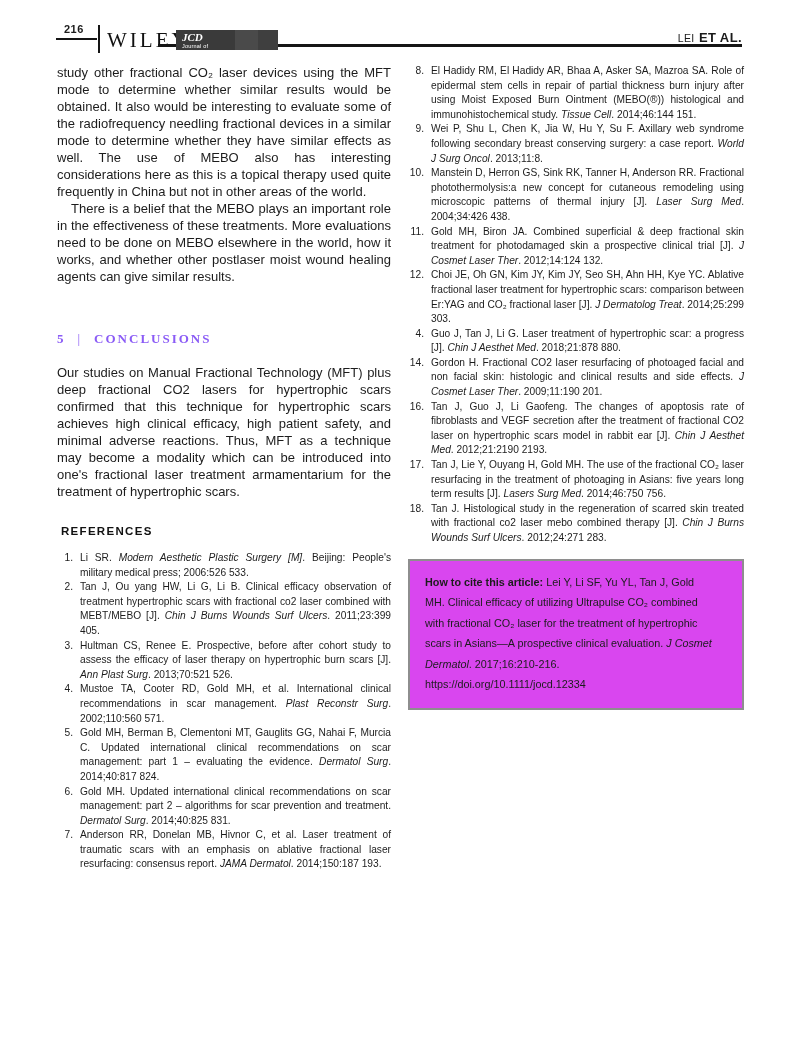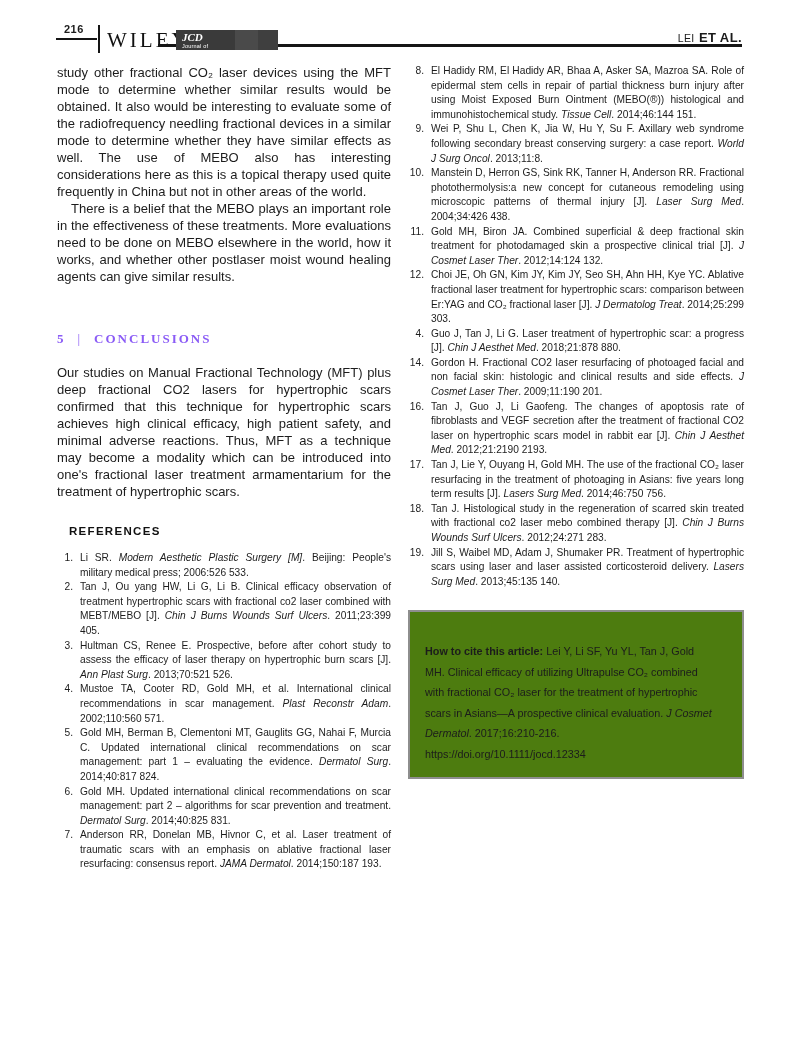--- a/index.html
+++ b/index.html
@@ -38,30 +38,30 @@
 
   .body-par{font-size:13px;line-height:17px;text-align:justify;margin:0;}
   .indent{text-indent:14px;}
 
   .section-heading{
     margin:46px 0 17px 0;font-size:13px;font-weight:700;letter-spacing:1px;color:#8b5cf6;font-family:Liberation Serif, serif;
   }
   .section-heading .pipe{font-weight:400;margin:0 13px;}
   .section-heading .sec-title{letter-spacing:2px;}
 
-  .refs-heading{margin:25px 0 14px 12px;font-size:11.5px;font-weight:700;letter-spacing:1.3px;color:#111;}
+  .refs-heading{margin:25px 0 14px 4px;font-size:11.5px;font-weight:700;letter-spacing:1.3px;color:#111;}
 
   .refs{list-style:none;margin:0;padding:0;font-size:10.2px;line-height:14.6px;}
   .ref{position:relative;padding-left:23px;text-align:justify;}
   .ref-num{position:absolute;left:0;top:0;width:16px;text-align:right;}
 
   
   .cite-box{
-    margin-top:21px;border:2px solid #8e8e8e;background:#4d7c0f;
-    padding:29px 28px 13px 15px;box-sizing:border-box;
+    margin-top:13px;border:2px solid #8e8e8e;background:#d946ef;
+    padding:11px 28px 13px 15px;box-sizing:border-box;
   }
   .cite-text{margin:0;font-size:10.8px;line-height:20.5px;text-align:left;}
   .cite-text b{font-weight:700;}
   a.doi{color:inherit;text-decoration:none;}
 </style>
 </head>
 <body>
 
 <div class="page">
 
@@ -101,21 +101,21 @@
     <span class="ref-text"><span>Tan J, Ou yang HW, Li G, Li B. Clinical efficacy observation of treatment hypertrophic scars with fractional co2 laser combined with MEBT/MEBO [J]. </span><i>Chin J Burns Wounds Surf Ulcers</i><span>. 2011;23:399 405.</span></span>
   </li>
 
   <li class="ref">
     <span class="ref-num">3.</span>
     <span class="ref-text"><span>Hultman CS, Renee E. Prospective, before after cohort study to assess the efficacy of laser therapy on hypertrophic burn scars [J]. </span><i>Ann Plast Surg</i><span>. 2013;70:521 526.</span></span>
   </li>
 
   <li class="ref">
     <span class="ref-num">4.</span>
-    <span class="ref-text"><span>Mustoe TA, Cooter RD, Gold MH, et al. International clinical recommendations in scar management. </span><i>Plast Reconstr Adam</i><span>. 2002;110:560 571.</span></span>
+    <span class="ref-text"><span>Mustoe TA, Cooter RD, Gold MH, et al. International clinical recommendations in scar management. </span><i>Plast Reconstr Surg</i><span>. 2002;110:560 571.</span></span>
   </li>
 
   <li class="ref">
     <span class="ref-num">5.</span>
     <span class="ref-text"><span>Gold MH, Berman B, Clementoni MT, Gauglits GG, Nahai F, Murcia C. Updated international clinical recommendations on scar management: part 1 – evaluating the evidence. </span><i>Dermatol Surg</i><span>. 2014;40:817 824.</span></span>
   </li>
 
   <li class="ref">
     <span class="ref-num">6.</span>
     <span class="ref-text"><span>Gold MH. Updated international clinical recommendations on scar management: part 2 – algorithms for scar prevention and treatment. </span><i>Dermatol Surg</i><span>. 2014;40:825 831.</span></span>
@@ -174,24 +174,20 @@
   <li class="ref">
     <span class="ref-num">17.</span>
     <span class="ref-text"><span>Tan J, Lie Y, Ouyang H, Gold MH. The use of the fractional CO₂ laser resurfacing in the treatment of photoaging in Asians: five years long term results [J]. </span><i>Lasers Surg Med</i><span>. 2014;46:750 756.</span></span>
   </li>
 
   <li class="ref">
     <span class="ref-num">18.</span>
     <span class="ref-text"><span>Tan J. Histological study in the regeneration of scarred skin treated with fractional co2 laser mebo combined therapy [J]. </span><i>Chin J Burns Wounds Surf Ulcers</i><span>. 2012;24:271 283.</span></span>
   </li>
 
-  <li class="ref">
-    <span class="ref-num">19.</span>
-    <span class="ref-text"><span>Jill S, Waibel MD, Adam J, Shumaker PR. Treatment of hypertrophic scars using laser and laser assisted corticosteroid delivery. </span><i>Lasers Surg Med</i><span>. 2013;45:135 140.</span></span>
-  </li>
 </ol>
 
     <aside class="cite-box">
       <p class="cite-text"><b>How to cite this article:  </b><span>Lei Y, Li SF, Yu YL, Tan J, Gold MH. Clinical efficacy of utilizing Ultrapulse CO₂ combined with fractional CO₂ laser for the treatment of hypertrophic scars in Asians—A prospective clinical evaluation. </span><i>J Cosmet Dermatol</i><span>. 2017;16:210-216. </span><a class="doi" href="#">https://doi.org/10.1111/jocd.12334</a></p>
     </aside>
   </div>
 
 </div>
 
 </body></html>

